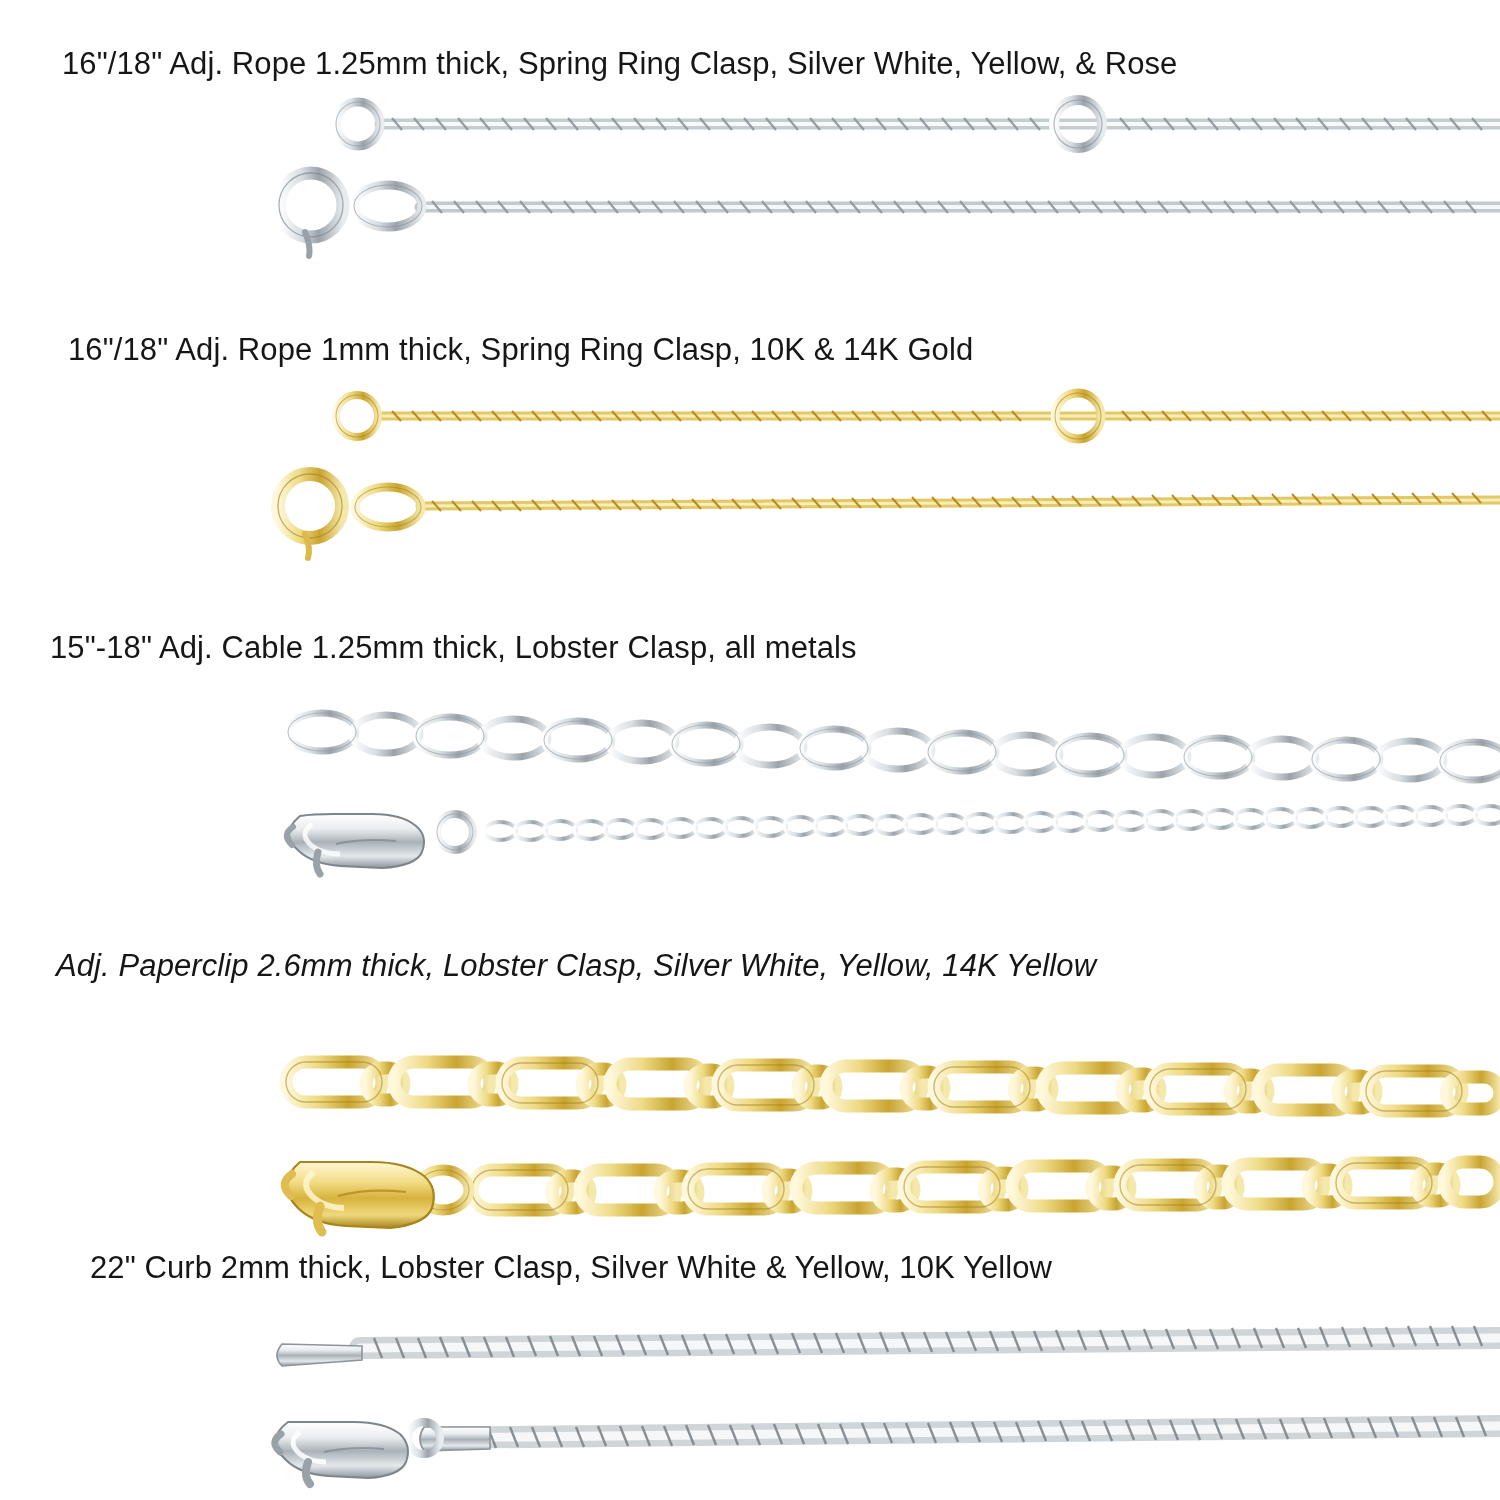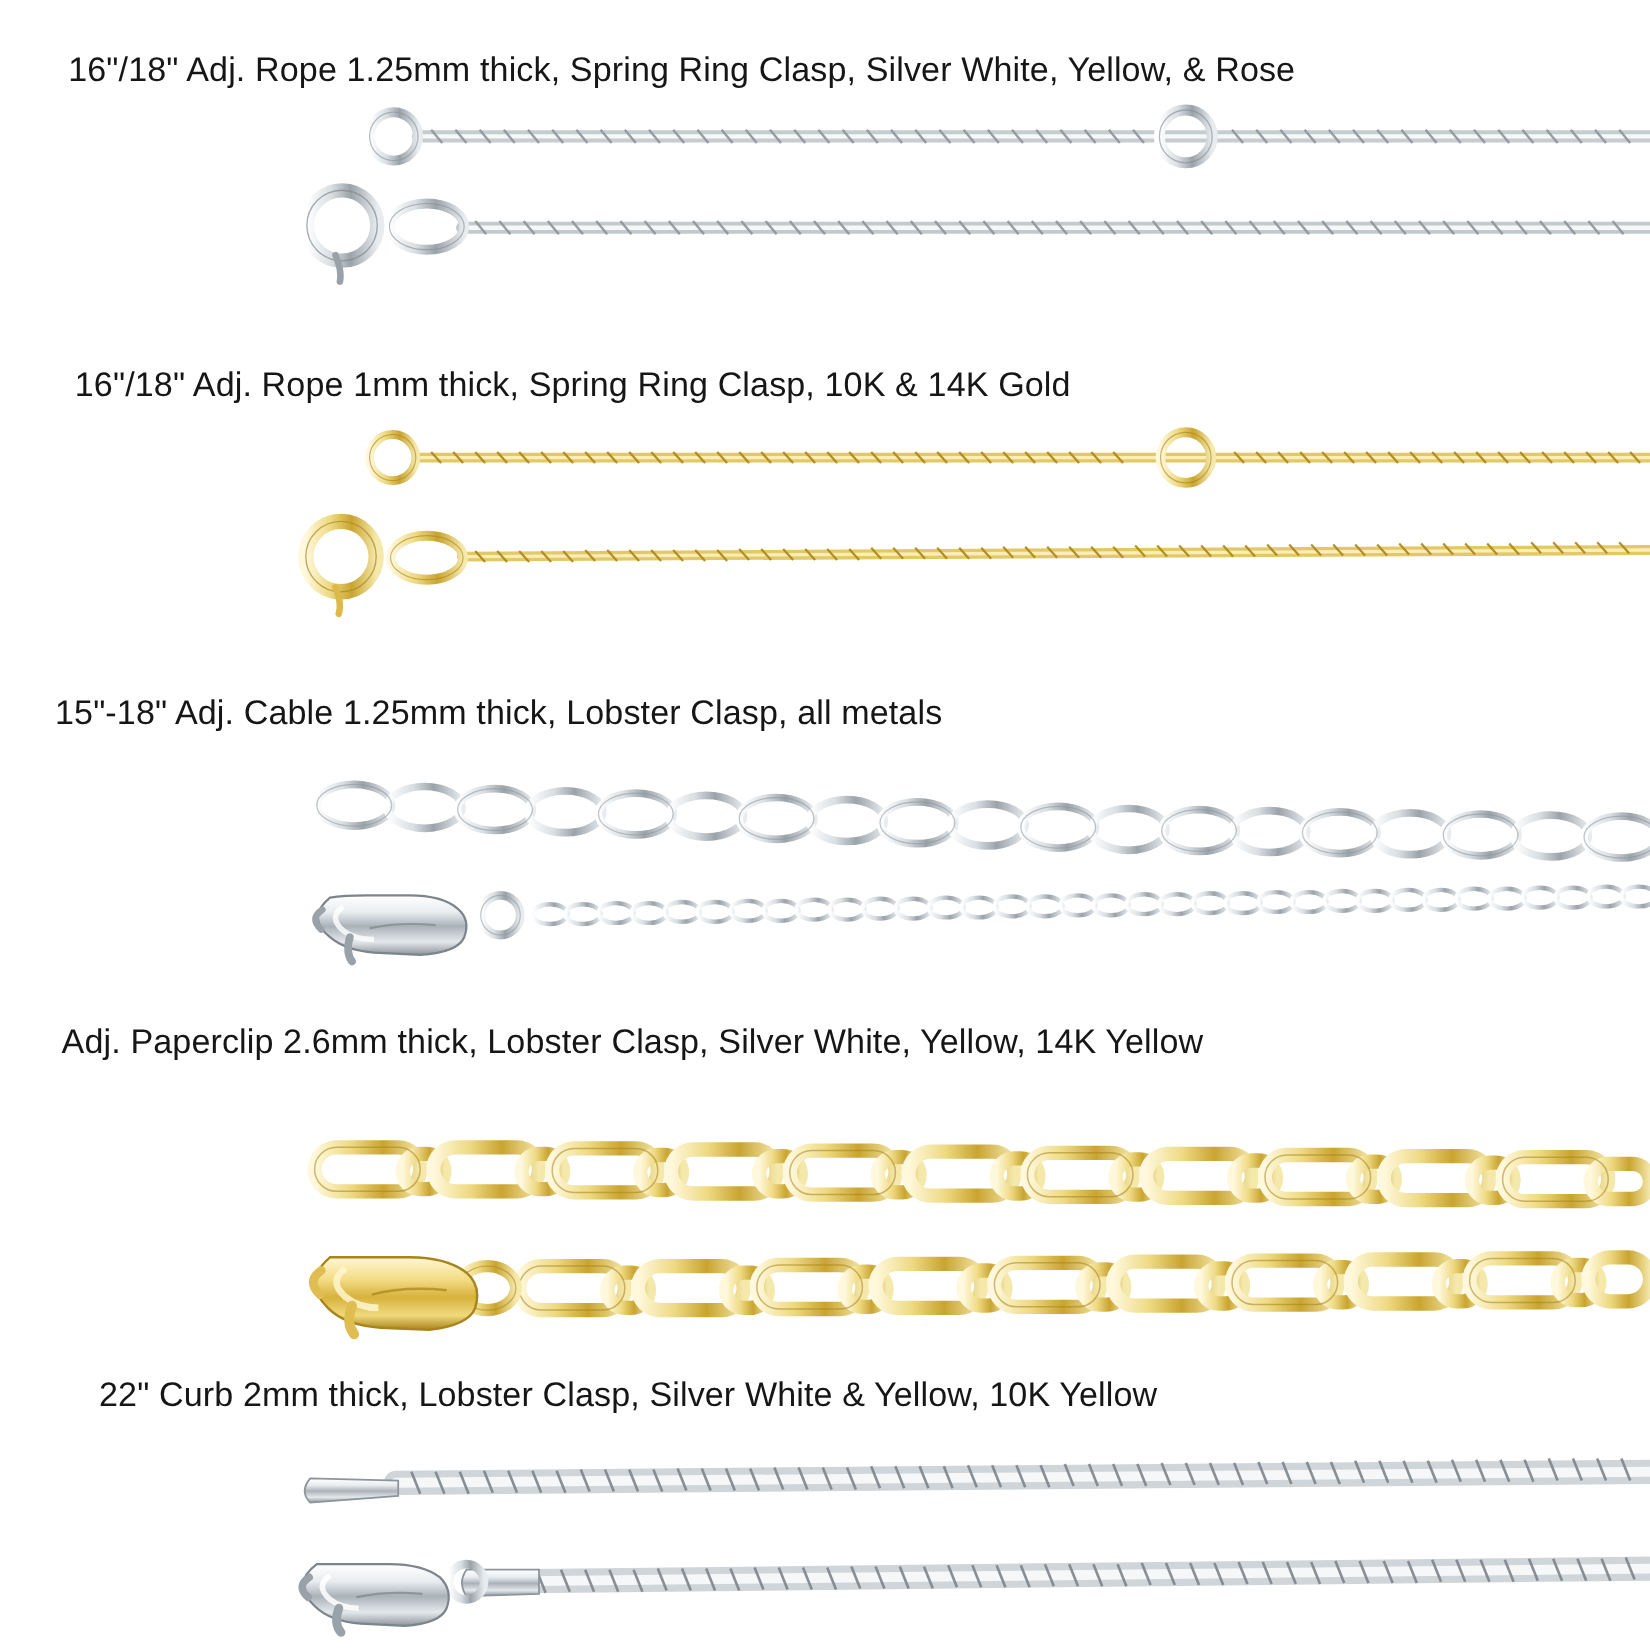--- a/index.html
+++ b/index.html
@@ -41,21 +41,21 @@
     display: block;
   }
 
   
   #block-0 { top: 46px; }
   #block-0 .chain-caption { margin-left: 62px; }
   #block-1 { top: 332px; }
   #block-1 .chain-caption { margin-left: 68px; }
   #block-2 { top: 630px; }
   #block-2 .chain-caption { margin-left: 50px; }
-  #block-3 { top: 929px; }
+  #block-3 { top: 948px; font-style: italic; }
   #block-3 .chain-caption { margin-left: 56px; }
   #block-4 { top: 1250px; }
   #block-4 .chain-caption { margin-left: 90px; }
 </style>
 </head>
 <body>
 
 <div class="sheet">
 
   <div class="chain-block" id="block-0">

